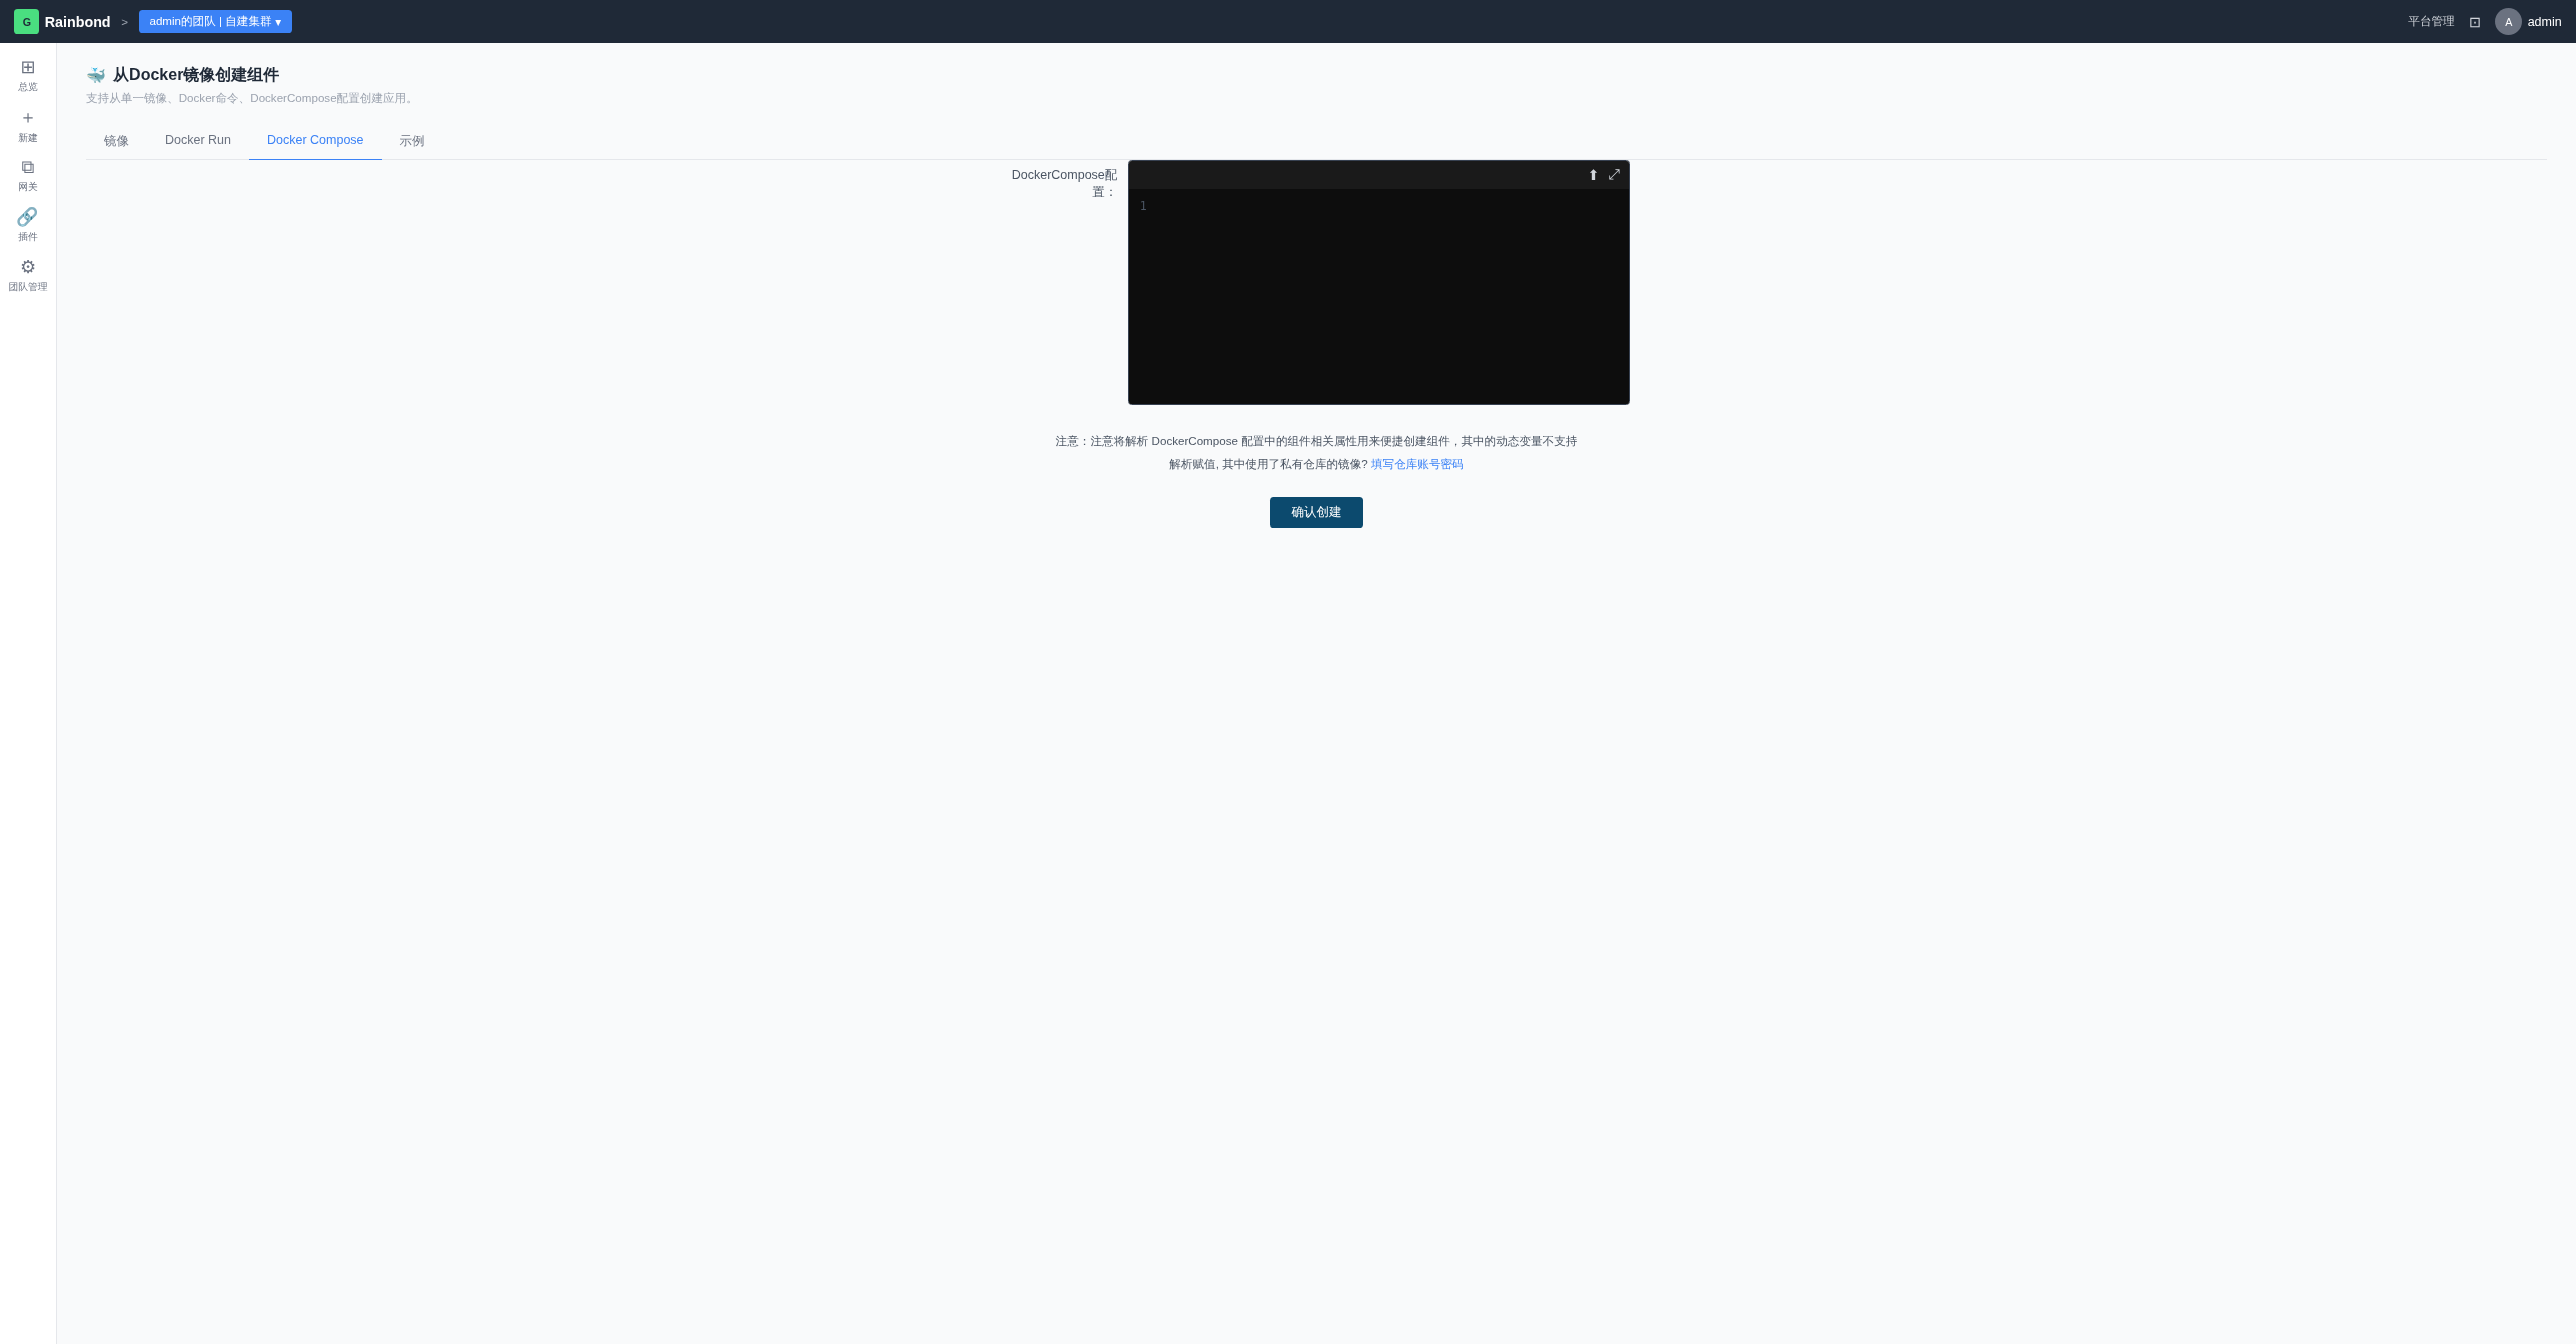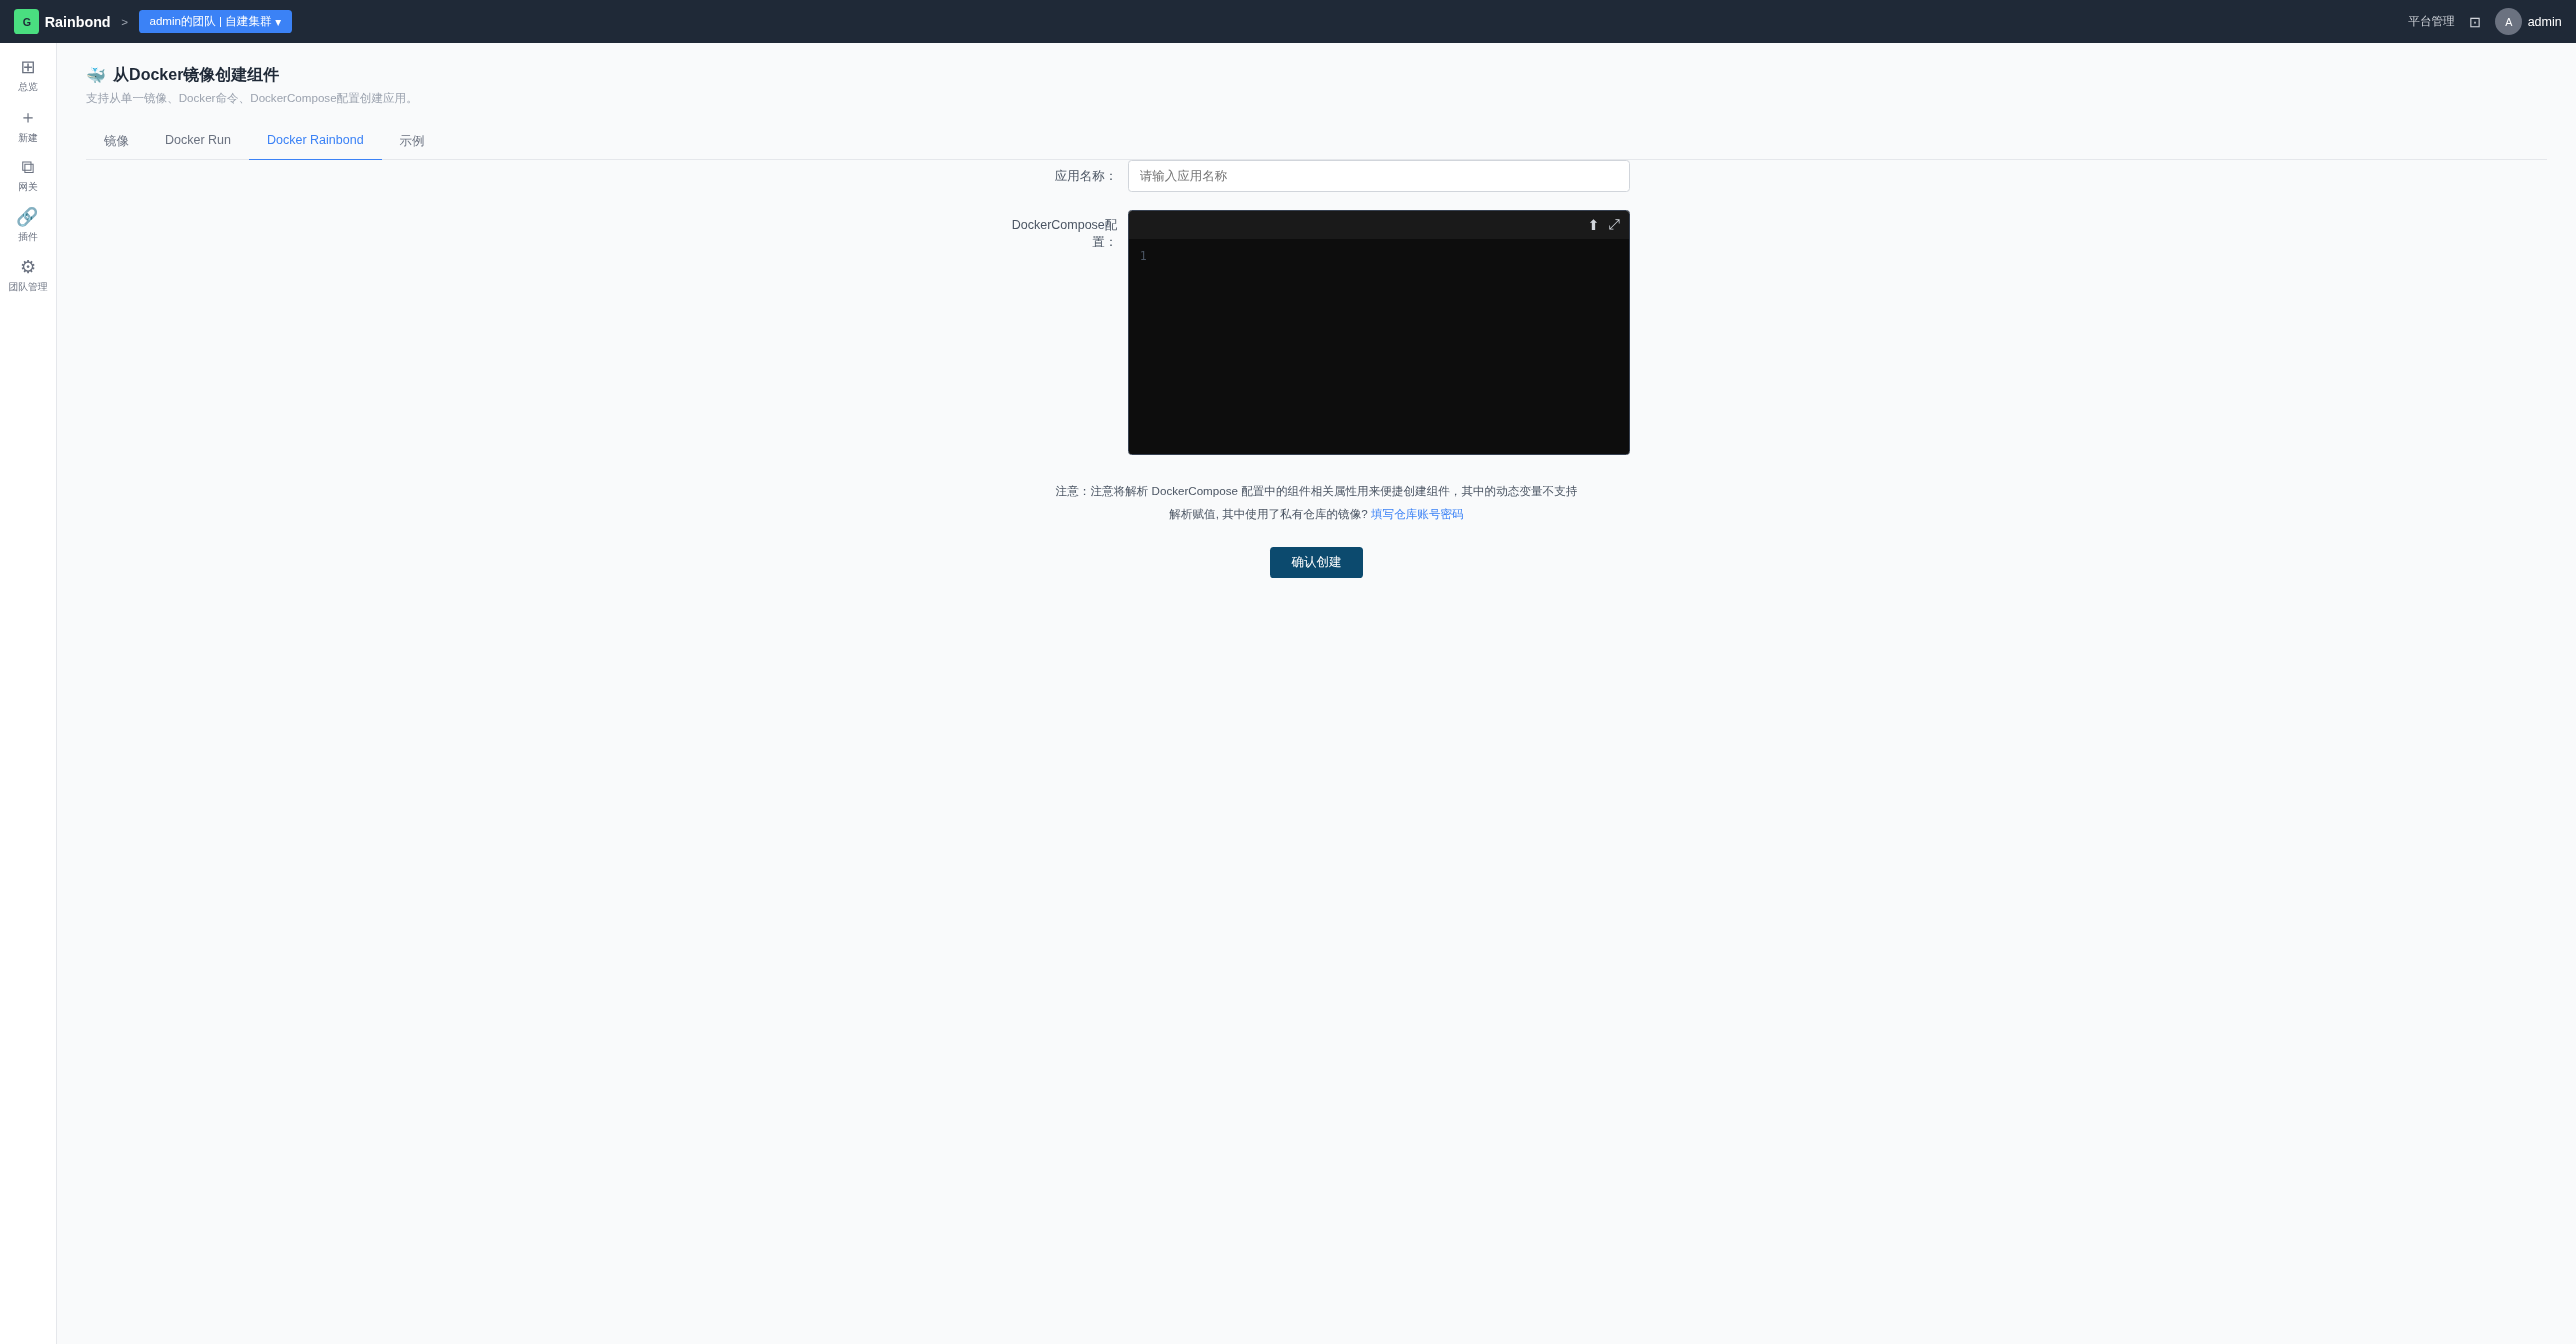--- a/index.html
+++ b/index.html
@@ -150,30 +150,26 @@
       <div class="page-title">
         <span class="page-title-icon">🐳</span>
         <span>从Docker镜像创建组件</span>
       </div>
       <div class="page-subtitle">支持从单一镜像、Docker命令、DockerCompose配置创建应用。</div>
     </div>
 
     <div class="tabs">
       <div class="tab">镜像</div>
       <div class="tab">Docker Run</div>
-      <div class="tab active">Docker Rainbond</div>
+      <div class="tab active">Docker Compose</div>
       <div class="tab">示例</div>
     </div>
 
     <div class="form-container">
 
-      <div class="form-row">
-        <label class="form-label">应用名称：</label>
-        <input class="form-input" type="text" placeholder="请输入应用名称" style="">
-      </div>
 
 
       <div class="editor-row">
         <label class="editor-label">DockerCompose配置：</label>
         <div class="editor-wrapper">
           <div class="editor-toolbar">
             <button class="editor-toolbar-btn" title="Upload">⬆</button>
             <button class="editor-toolbar-btn" title="Fullscreen">⤢</button>
           </div>
           <div class="editor-body">

